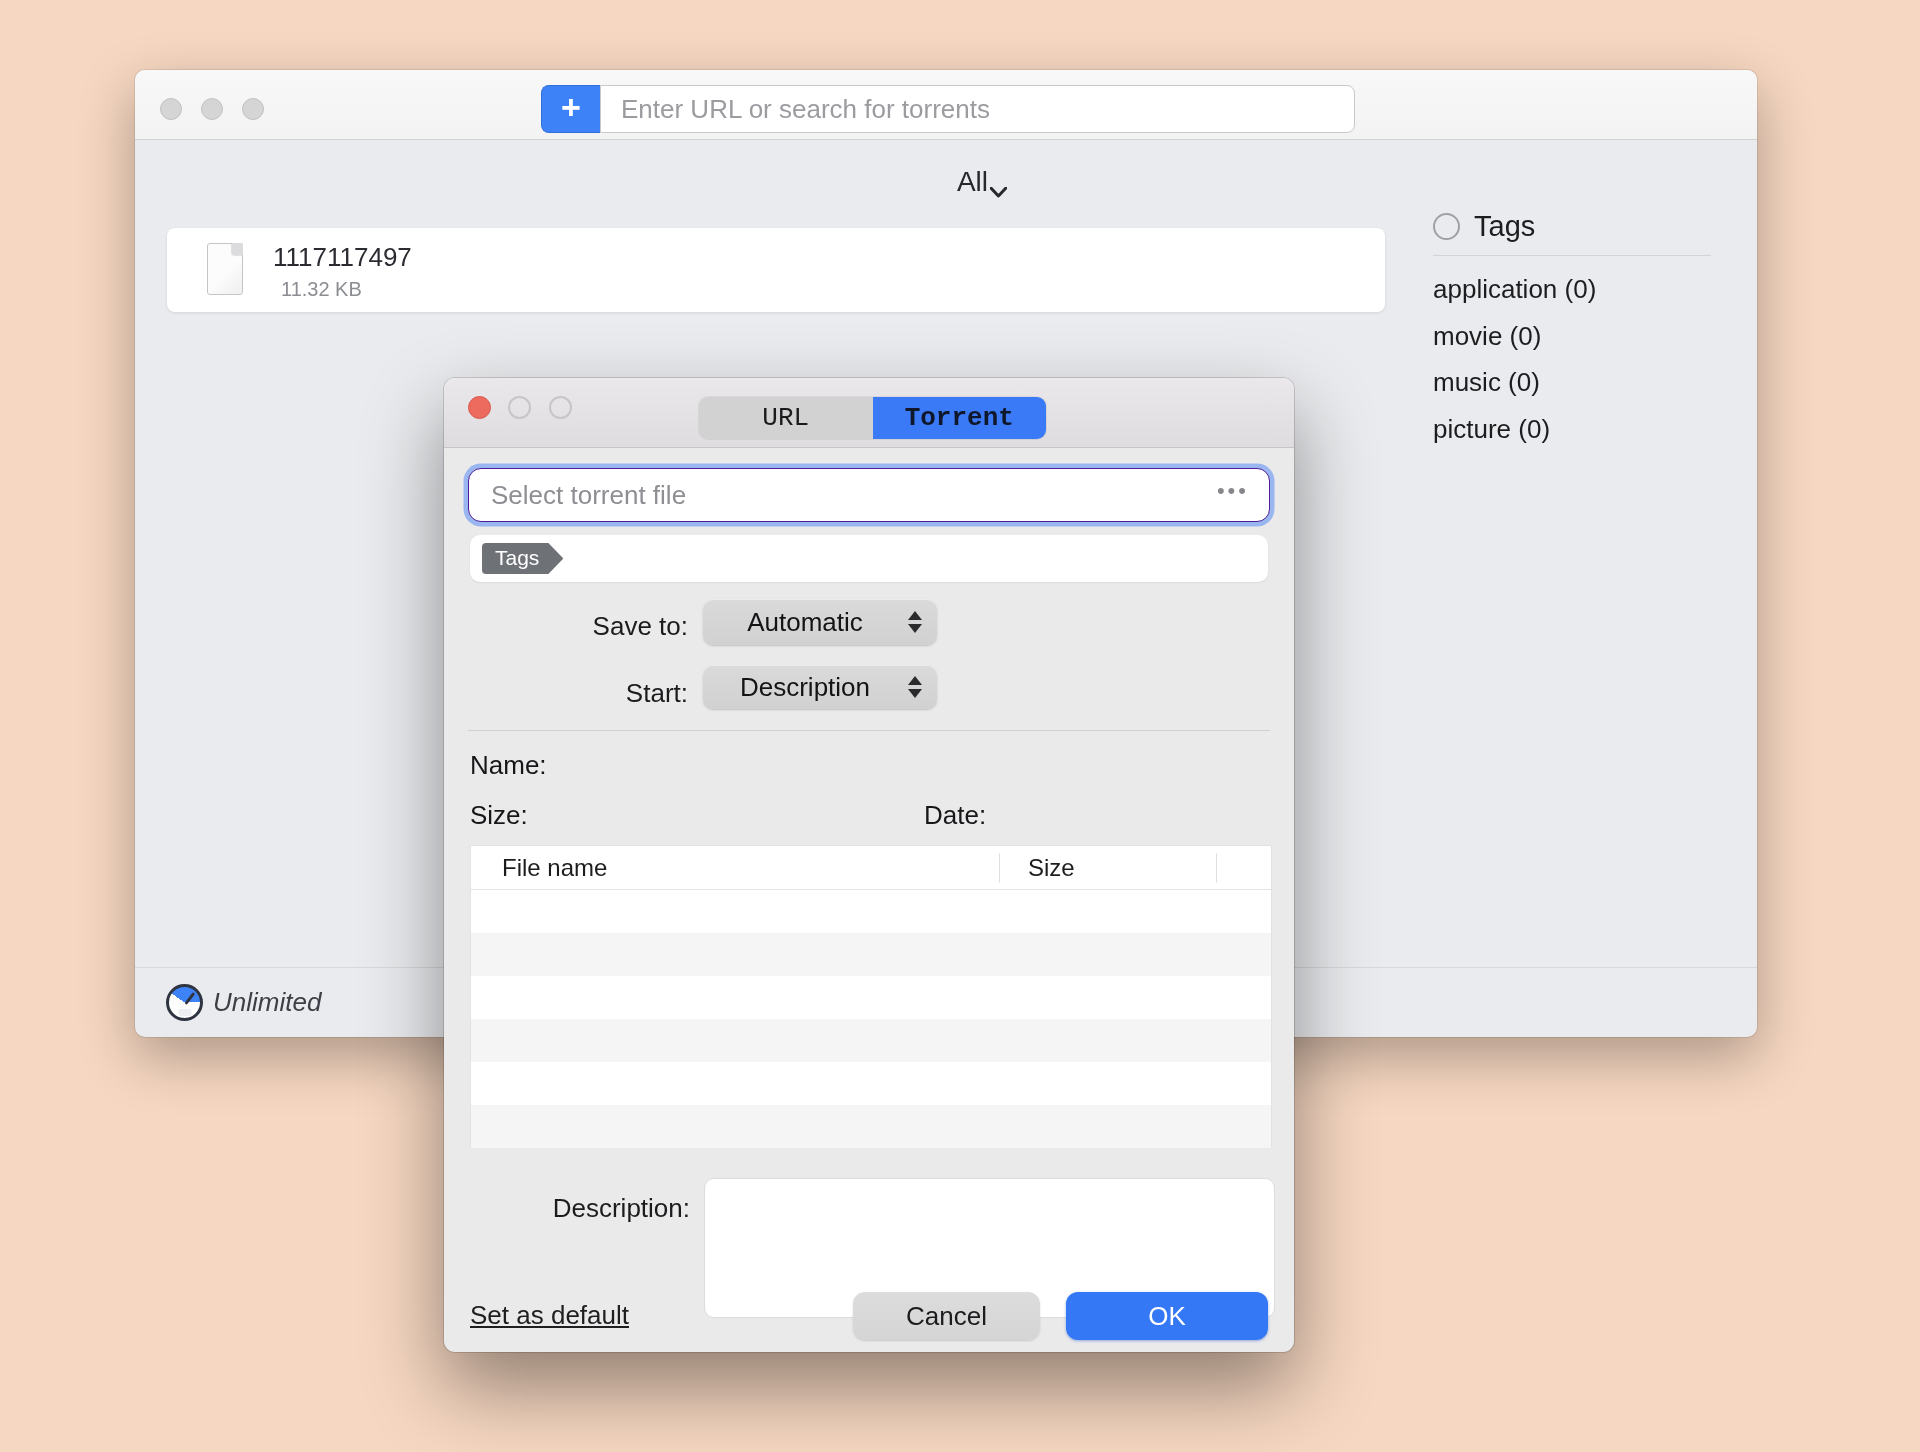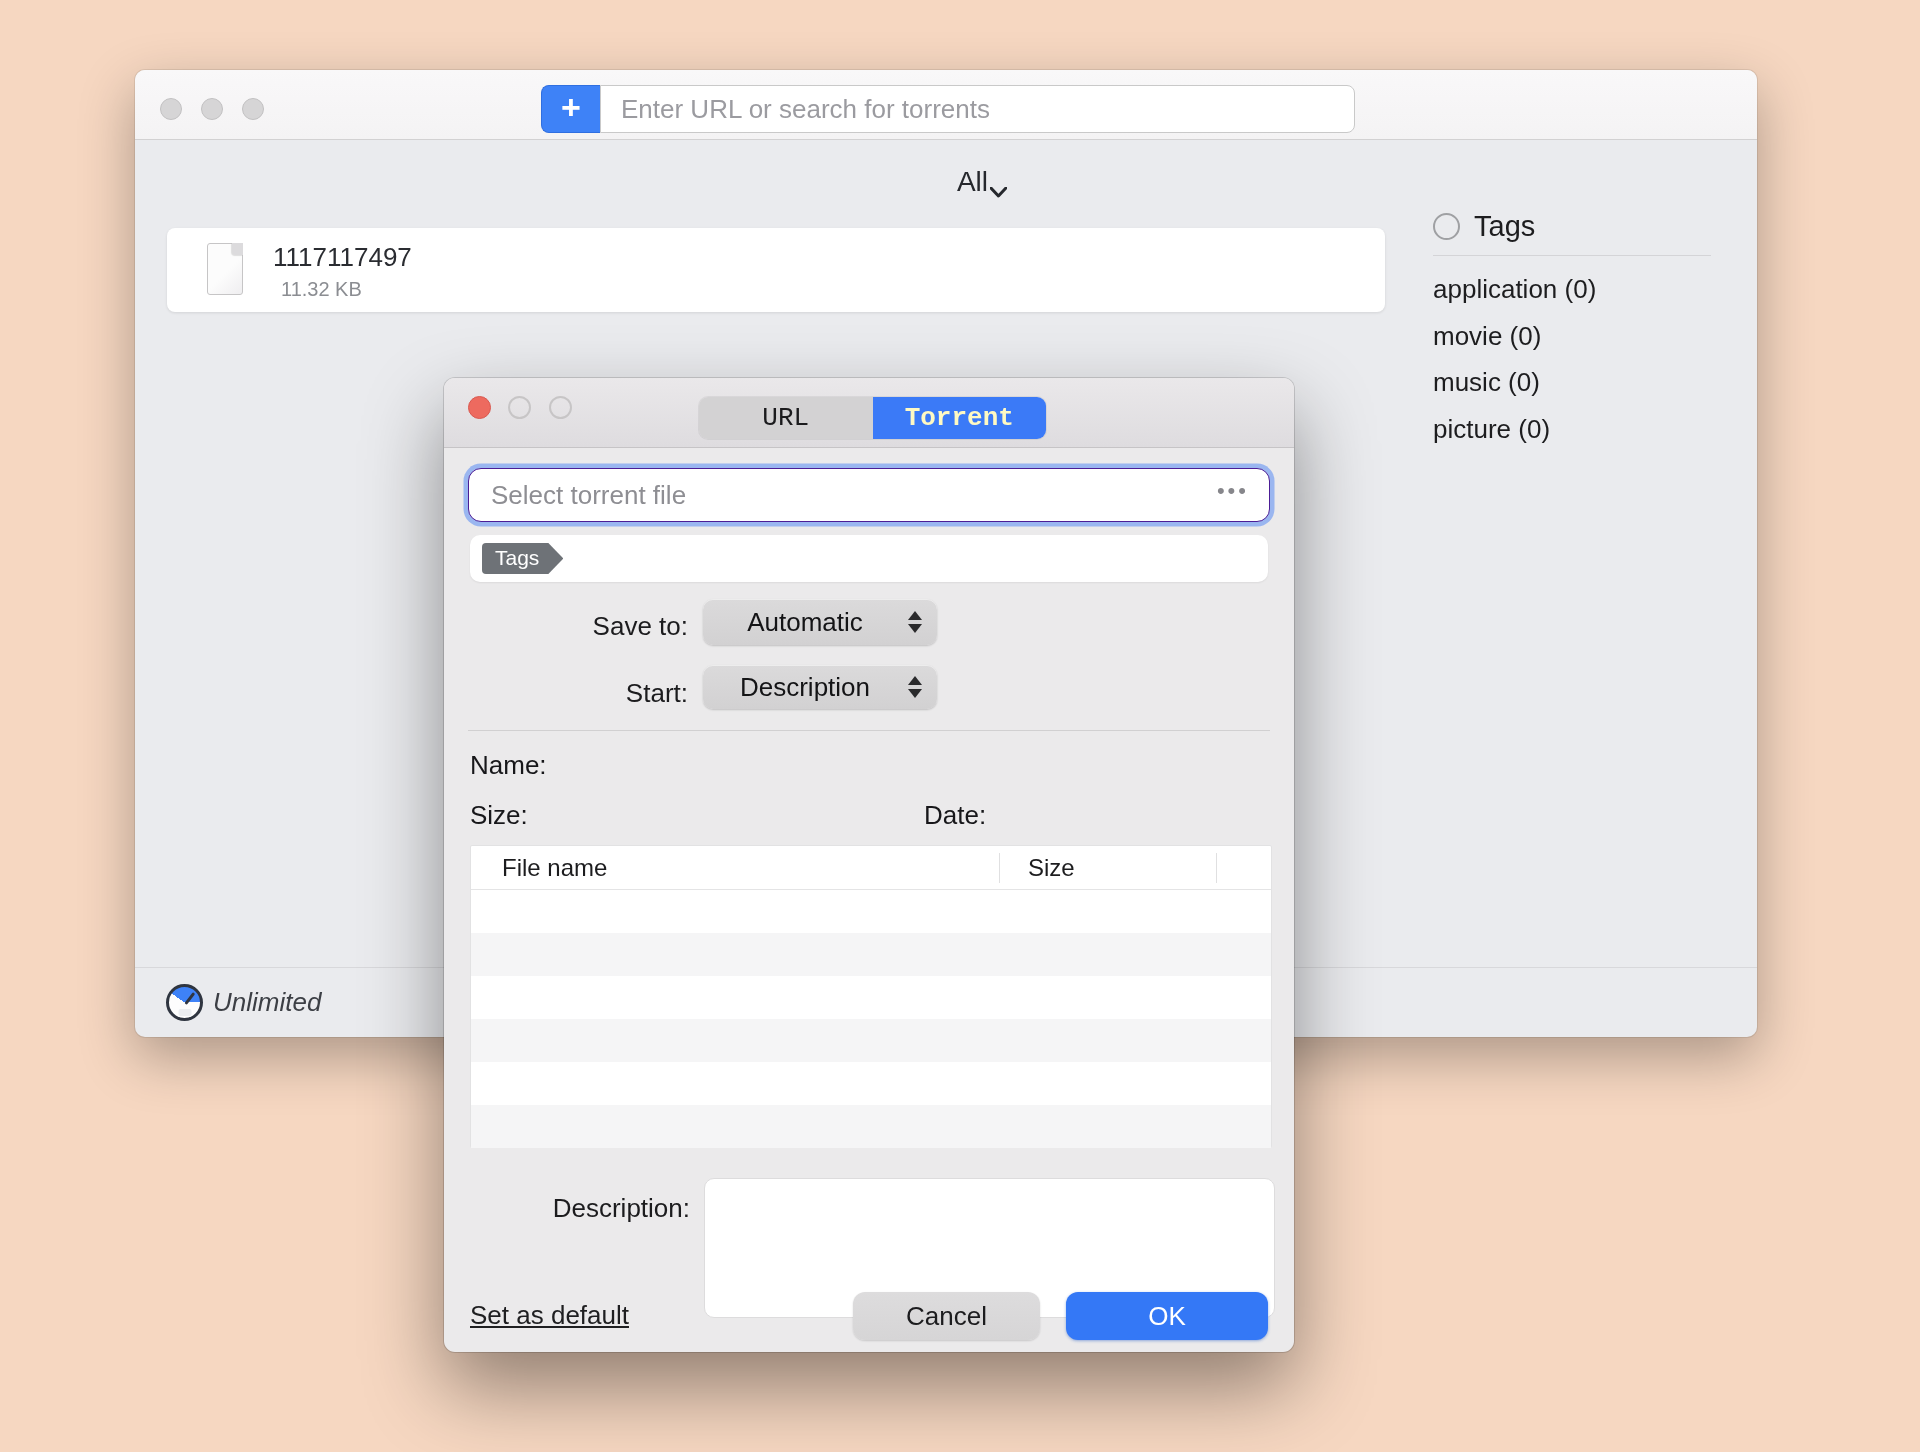--- a/index.html
+++ b/index.html
@@ -84,21 +84,21 @@
     font-family:Liberation Mono, monospace;
   }
   .dtl { position:absolute; top:18px; width:23px; height:23px; border-radius:50%; }
   .dtl-red { left:24px; background:#ed6a5f; border:1px solid #d95950; }
   .dtl-ring { background:transparent; border:2px solid #c7c5c6; }
   .dtl2 { left:64px; } .dtl3 { left:105px; }
 
   .segmented { position:absolute; left:255px; top:19px; width:347px; height:42px; border-radius:9px; overflow:hidden; display:flex; box-shadow:0 0 0 1px rgba(0,0,0,.06); }
   .seg { flex:1; display:flex; align-items:center; justify-content:center; font-size:26px; }
   .seg-inactive { background:#d3d2d3; color:#1b1b1d; }
-  .seg-active { background:#3b7af7; color:#fef9c3; font-weight:600; }
+  .seg-active { background:#3b7af7; color:#0f172a; font-weight:600; }
 
   .torrent-input-wrap {
     position:absolute; left:24px; top:90px; width:802px; height:54px;
     background:#fff; border-radius:13px; border:1px solid #4c1d95;
     box-shadow:0 0 0 4.5px rgba(100,146,244,.60);
     display:flex; align-items:center;
   }
   .torrent-input {
     flex:1; height:100%; border:none; outline:none; background:transparent;
     font-size:26px; padding:0 22px; color:#3c3c3e; font-family:"Liberation Sans", sans-serif;

